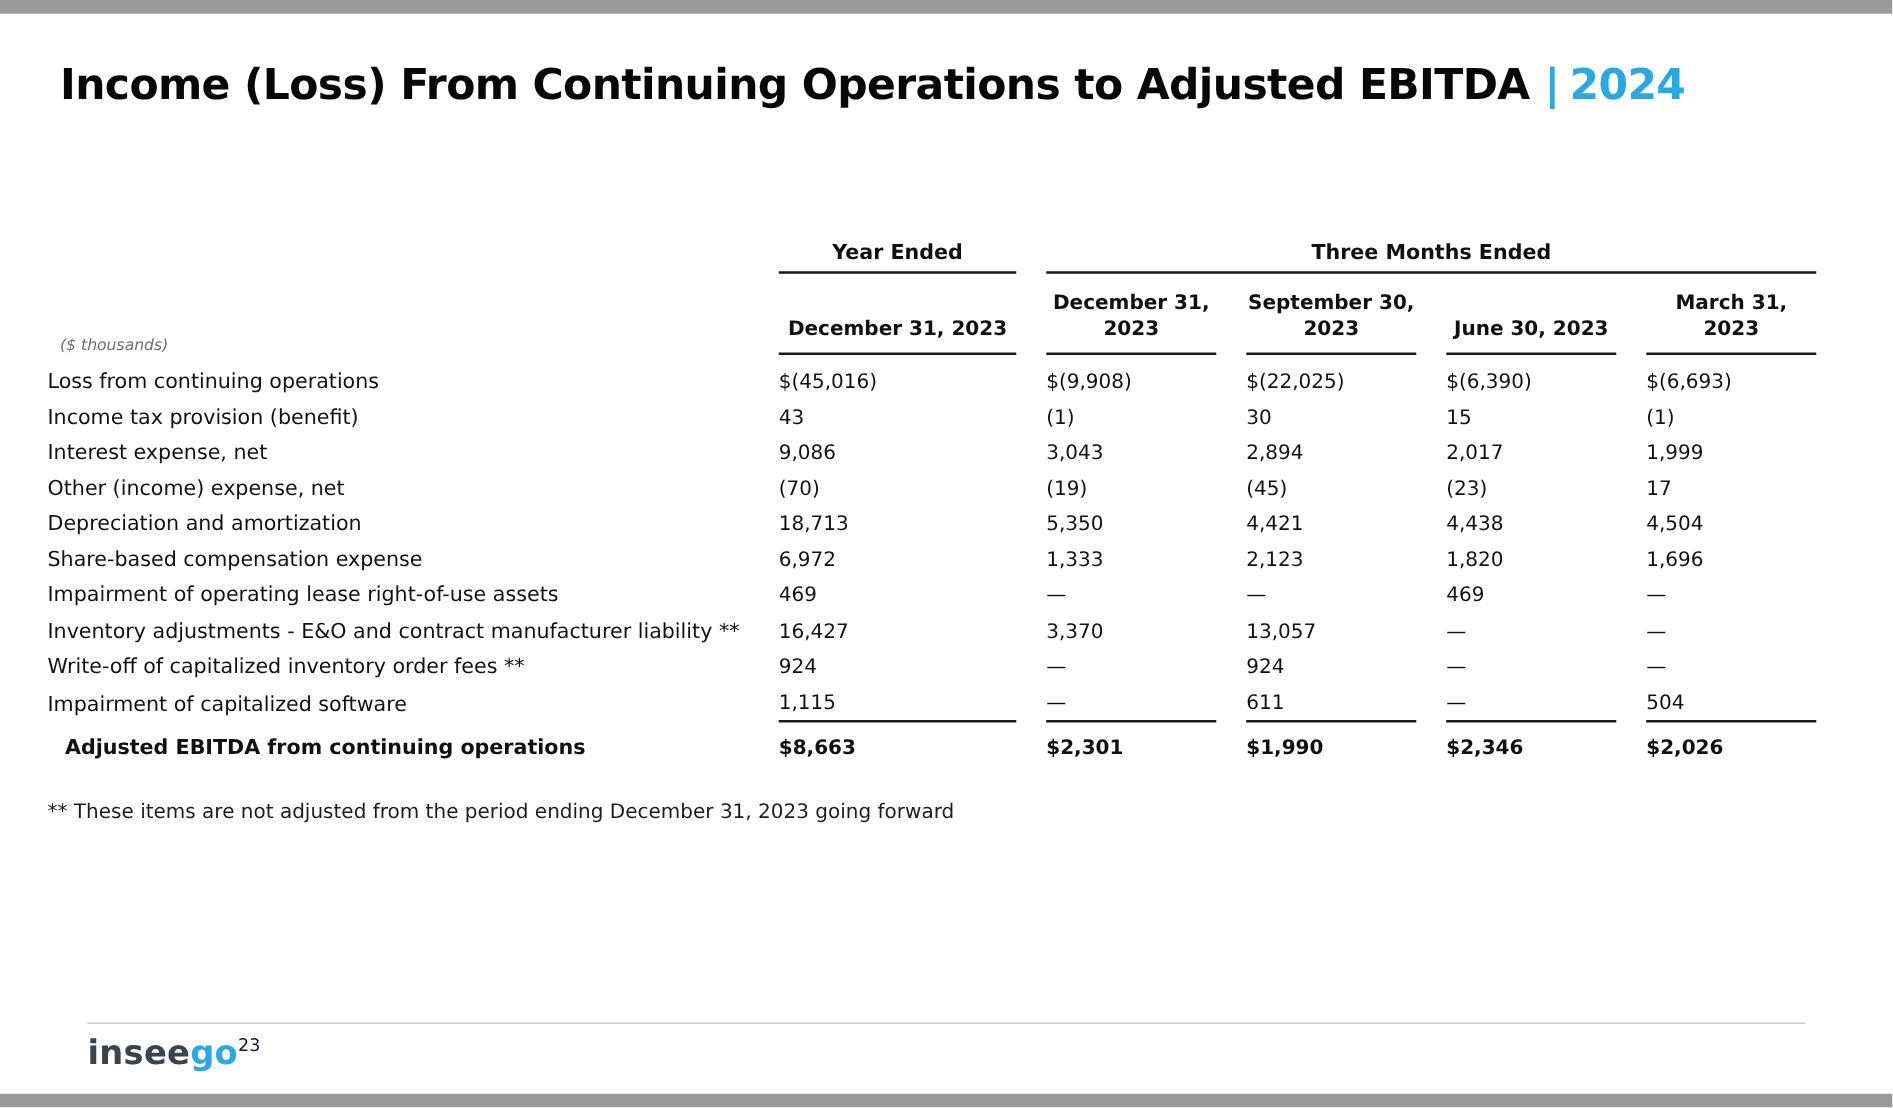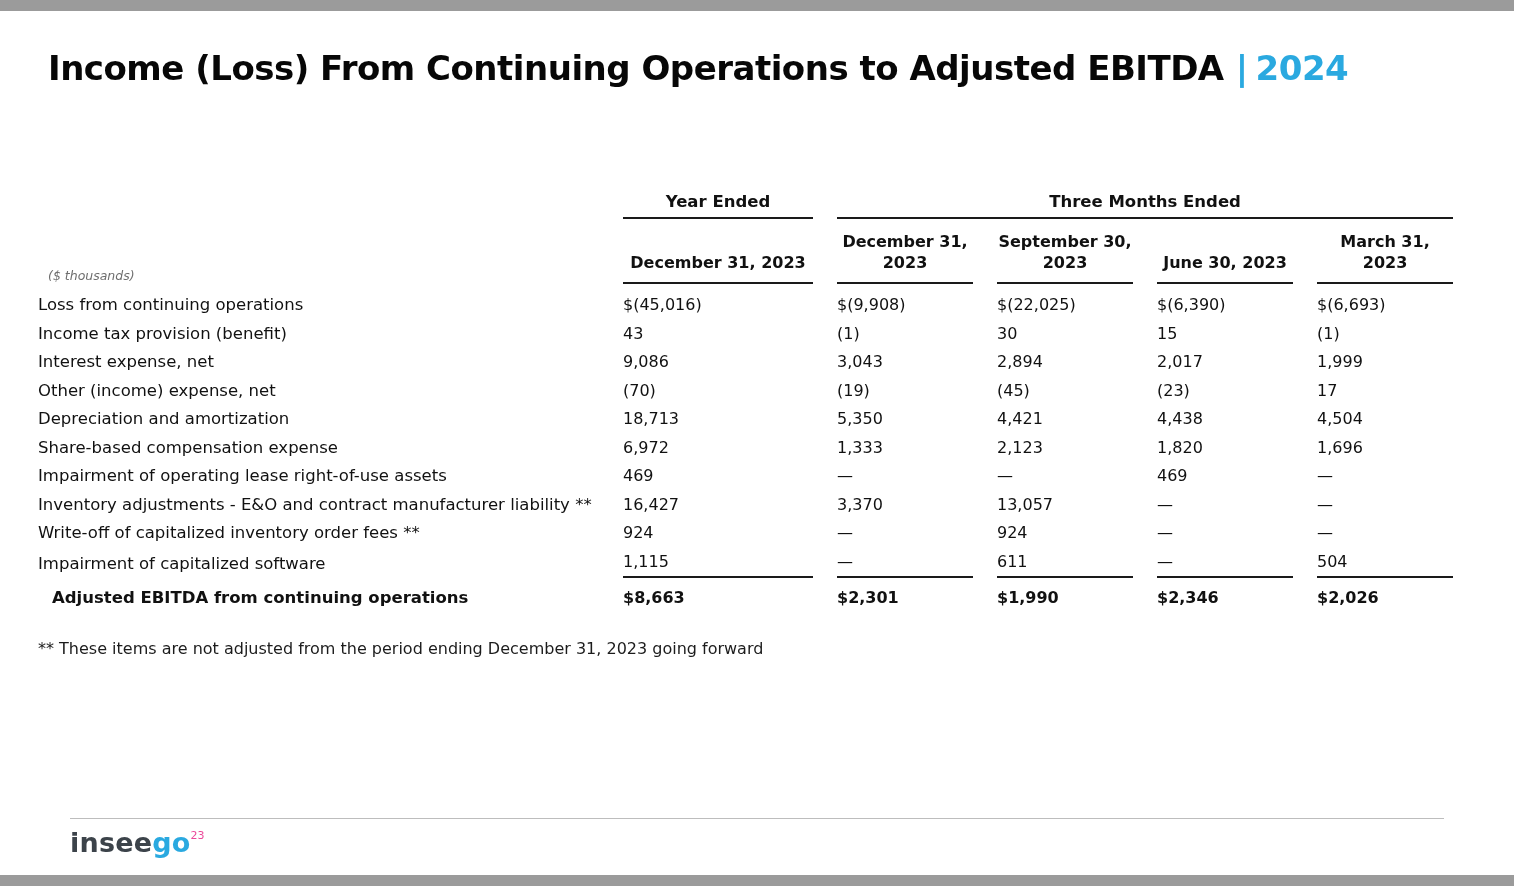--- a/index.html
+++ b/index.html
@@ -64,21 +64,21 @@
   .footnote { margin: 26px 0 0 38px; font-size: 16px; color: #1c1c1c; }
 
   footer {
     position: absolute; left: 70px; right: 70px; bottom: 28px;
     border-top: 1px solid #bdbdbd;
     display: flex; align-items: flex-start;
     padding-top: 8px;
   }
   .logo { font-size: 27px; font-weight: 600; color: #3c434a; letter-spacing: 0.2px; }
   .logo .go { color: #2aa9e0; }
-  .page-num { font-size: 11px; color: #ec4899; margin-top: 2px; }
+  .page-num { font-size: 14px; color: #0f172a; margin-top: 2px; }
 </style>
 </head>
 <body>
 
 <div class="top-bar"></div>
 
 <header>
   <h1 class="title"><span>Income (Loss) From Continuing Operations to Adjusted EBITDA</span><span class="sep">|</span><span class="year">2024</span></h1>
 </header>
 

